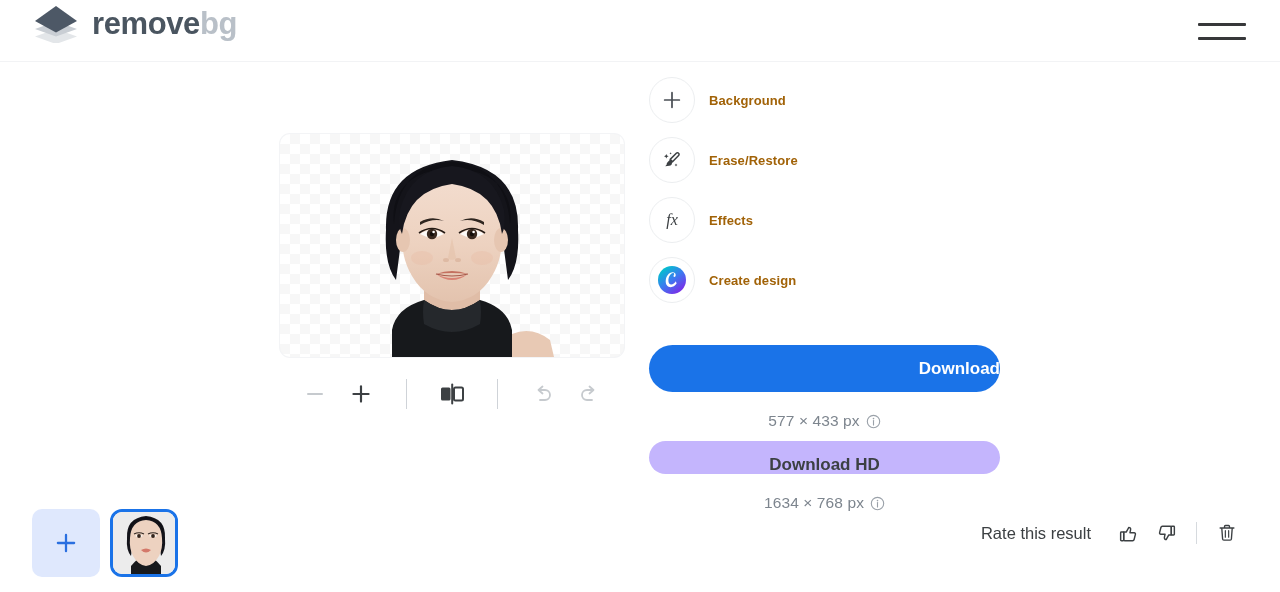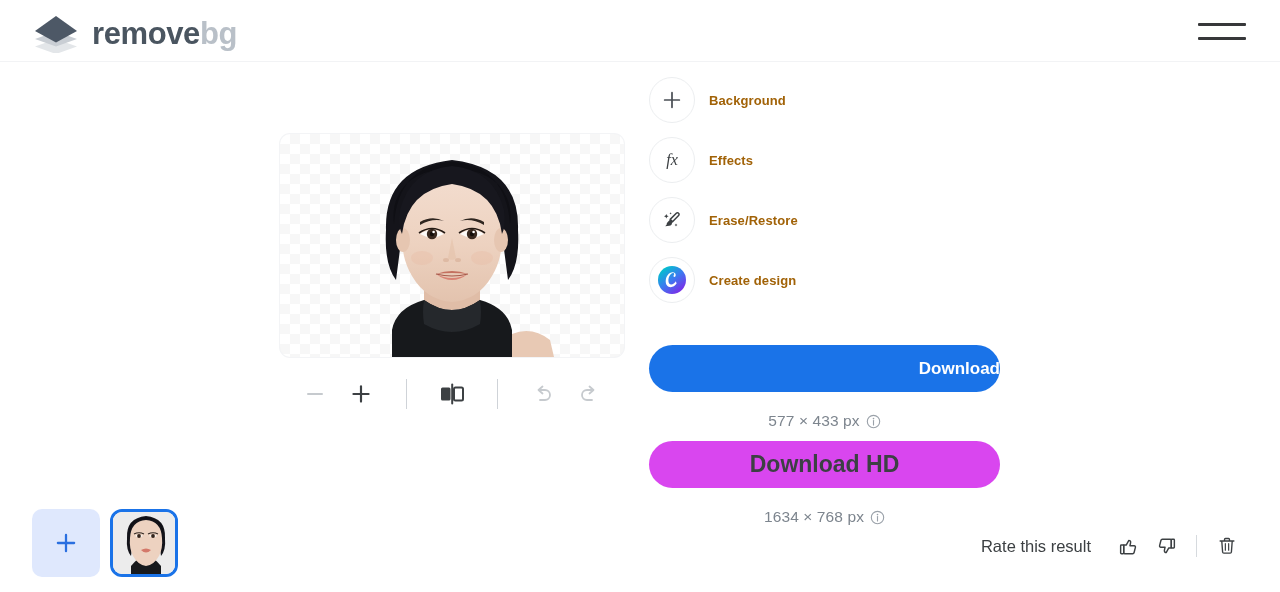--- a/index.html
+++ b/index.html
@@ -18,21 +18,21 @@
     position: absolute;
     top: 0; left: 0;
     width: 1280px;
     height: 62px;
     border-bottom: 1px solid #f2f3f5;
     background: #fff;
   }
   .logo-wrap {
     position: absolute;
     left: 32px;
-    top: 13px;
+    top: 3px;
     display: flex;
     align-items: center;
     gap: 12px;
   }
   .logo-mark { width: 48px; height: 40px; display: block; }
   .logo-text {
     font-size: 31px;
     font-weight: 700;
     letter-spacing: -0.4px;
     line-height: 1;
@@ -212,38 +212,38 @@
     margin-top: 20px;
     display: flex;
     align-items: center;
     justify-content: center;
     gap: 6px;
     letter-spacing: 0.1px;
   }
   .btn-secondary {
     display: block;
     width: 351px;
-    height: 47px;
+    height: 33px;
     line-height: 47px;
     border-radius: 24px;
-    background: #d946ef;
+    background: #c4b5fd;
     color: #3c4043;
-    font-size: 23px;
+    font-size: 17px;
     font-weight: 700;
     border: none;
     cursor: pointer;
     margin-top: 11px;
     font-family: inherit;
   }
 
   
   .rate-row {
     position: absolute;
     right: 34px;
-    top: 465px;
+    top: 452px;
     display: flex;
     align-items: center;
     gap: 0;
   }
   .rate-label {
     font-size: 16.5px;
     color: #3c4043;
     margin-right: 18px;
     white-space: nowrap;
   }
@@ -421,38 +421,38 @@
         <svg width="22" height="22" viewBox="0 0 24 24">
           <line x1="4" y1="12" x2="20" y2="12" stroke="#4a4f55" stroke-width="1.9" stroke-linecap="round"></line>
           <line x1="12" y1="4" x2="12" y2="20" stroke="#4a4f55" stroke-width="1.9" stroke-linecap="round"></line>
         </svg>
       </span>
       <span class="tool-label">Background</span>
     </div>
 
     <div class="tool-row">
       <span class="tool-icon">
-        <svg width="26" height="24" viewBox="0 0 26 24">
-          <text x="13" y="17" text-anchor="middle" font-family="'Liberation Serif', serif" font-style="italic" font-size="16" fill="#3c4043">fx</text>
-        </svg>
-      </span>
-      <span class="tool-label">Effects</span>
-    </div>
-
-    <div class="tool-row">
-      <span class="tool-icon">
         <svg width="24" height="24" viewBox="0 0 24 24">
           <path d="M18.6 5.2 a1.6 1.6 0 0 0 -2.3 0 L10.2 11.4 l2.3 2.3 6.1 -6.2 a1.6 1.6 0 0 0 0 -2.3 Z" fill="none" stroke="#3c4043" stroke-width="1.5" stroke-linejoin="round"></path>
           <path d="M10.2 11.4 L7.5 14.2 a3.4 3.4 0 0 0 -0.9 2.6 l-1.4 1.5 4.1 -0.6 a3.2 3.2 0 0 0 2.2 -0.9 l1 -3.1 Z" fill="#3c4043"></path>
           <path d="M6.3 6 l0.7 1.6 1.6 0.7 -1.6 0.7 -0.7 1.6 -0.7 -1.6 -1.6 -0.7 1.6 -0.7 Z" fill="#3c4043"></path>
           <path d="M16 15.6 l0.45 1 1 0.45 -1 0.45 -0.45 1 -0.45 -1 -1 -0.45 1 -0.45 Z" fill="#3c4043"></path>
           <path d="M10.6 4.2 l0.35 0.8 0.8 0.35 -0.8 0.35 -0.35 0.8 -0.35 -0.8 -0.8 -0.35 0.8 -0.35 Z" fill="#3c4043"></path>
         </svg>
       </span>
       <span class="tool-label">Erase/Restore</span>
+    </div>
+
+    <div class="tool-row">
+      <span class="tool-icon">
+        <svg width="26" height="24" viewBox="0 0 26 24">
+          <text x="13" y="17" text-anchor="middle" font-family="'Liberation Serif', serif" font-style="italic" font-size="16" fill="#3c4043">fx</text>
+        </svg>
+      </span>
+      <span class="tool-label">Effects</span>
     </div>
 
     <div class="tool-row">
       <span class="tool-icon canva">
         <svg width="32" height="32" viewBox="0 0 32 32">
           <defs>
             <linearGradient id="canvaGrad" x1="0.15" y1="0.1" x2="0.8" y2="0.95">
               <stop offset="0%" stop-color="#00c4cc"></stop>
               <stop offset="48%" stop-color="#3b7bf0"></stop>
               <stop offset="100%" stop-color="#7d2ae8"></stop>

